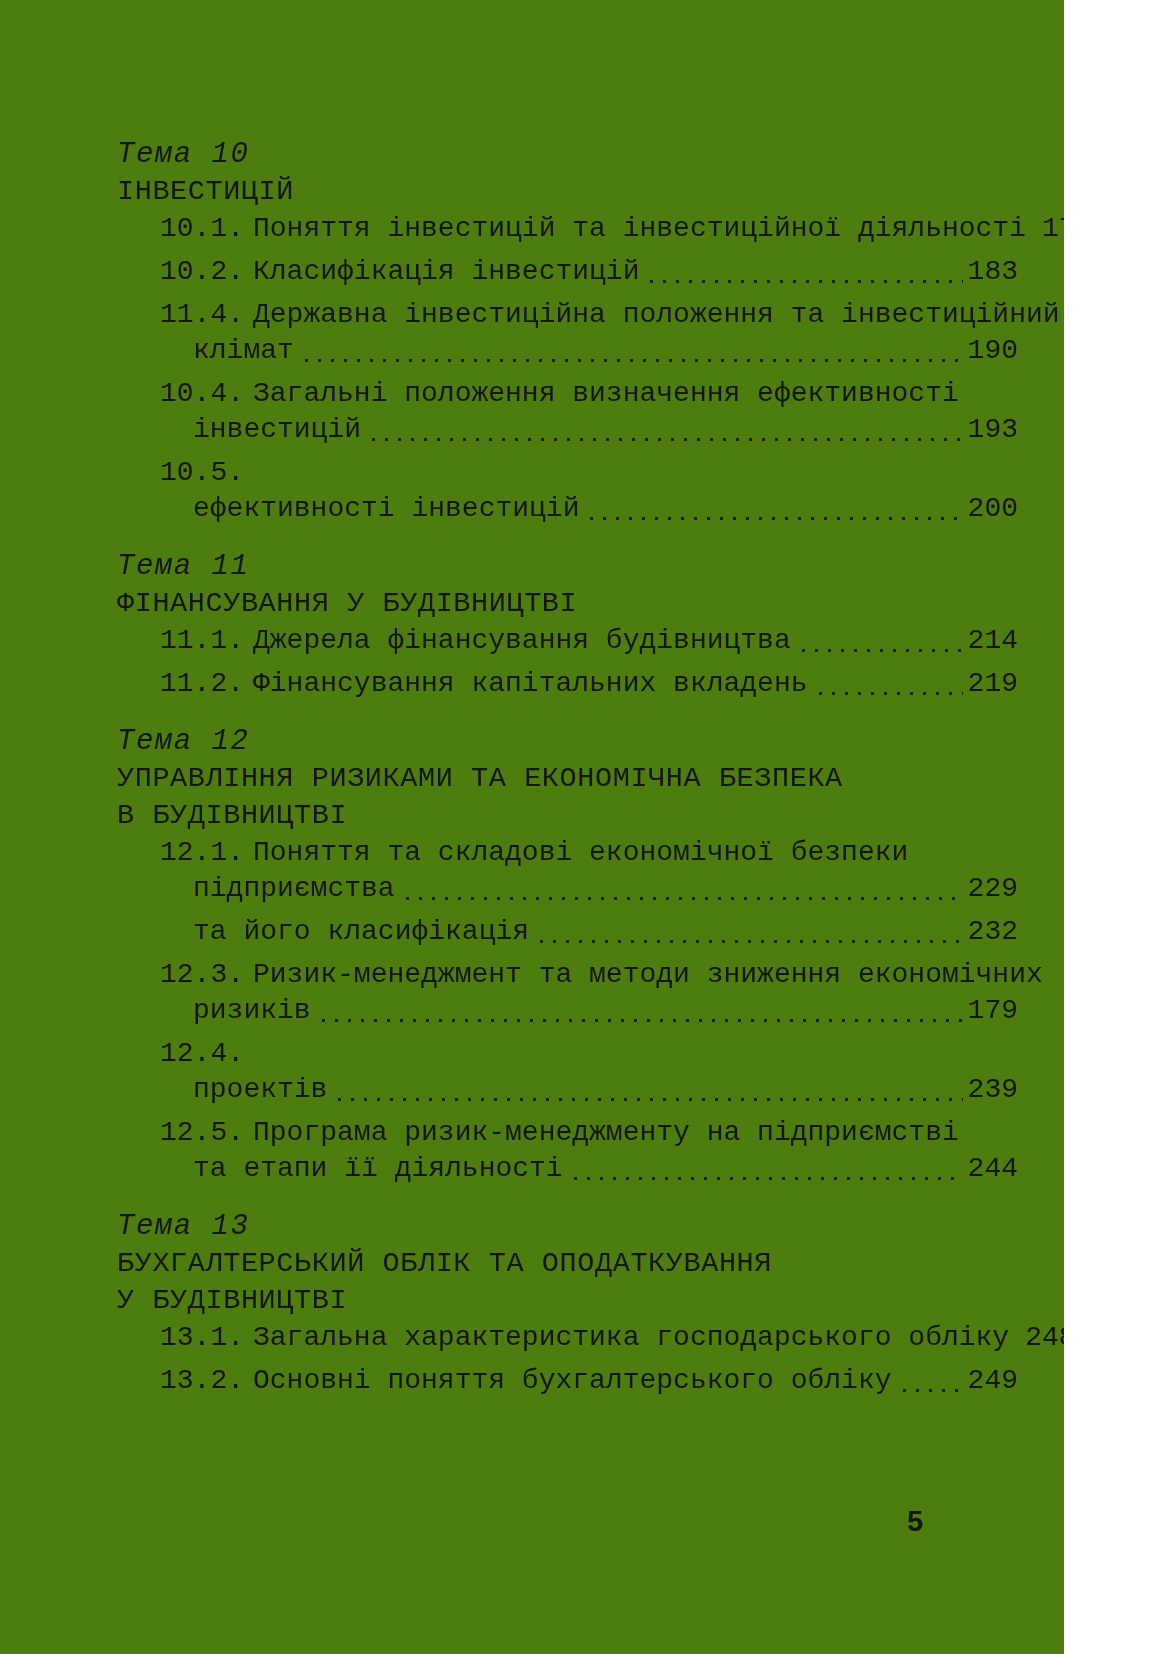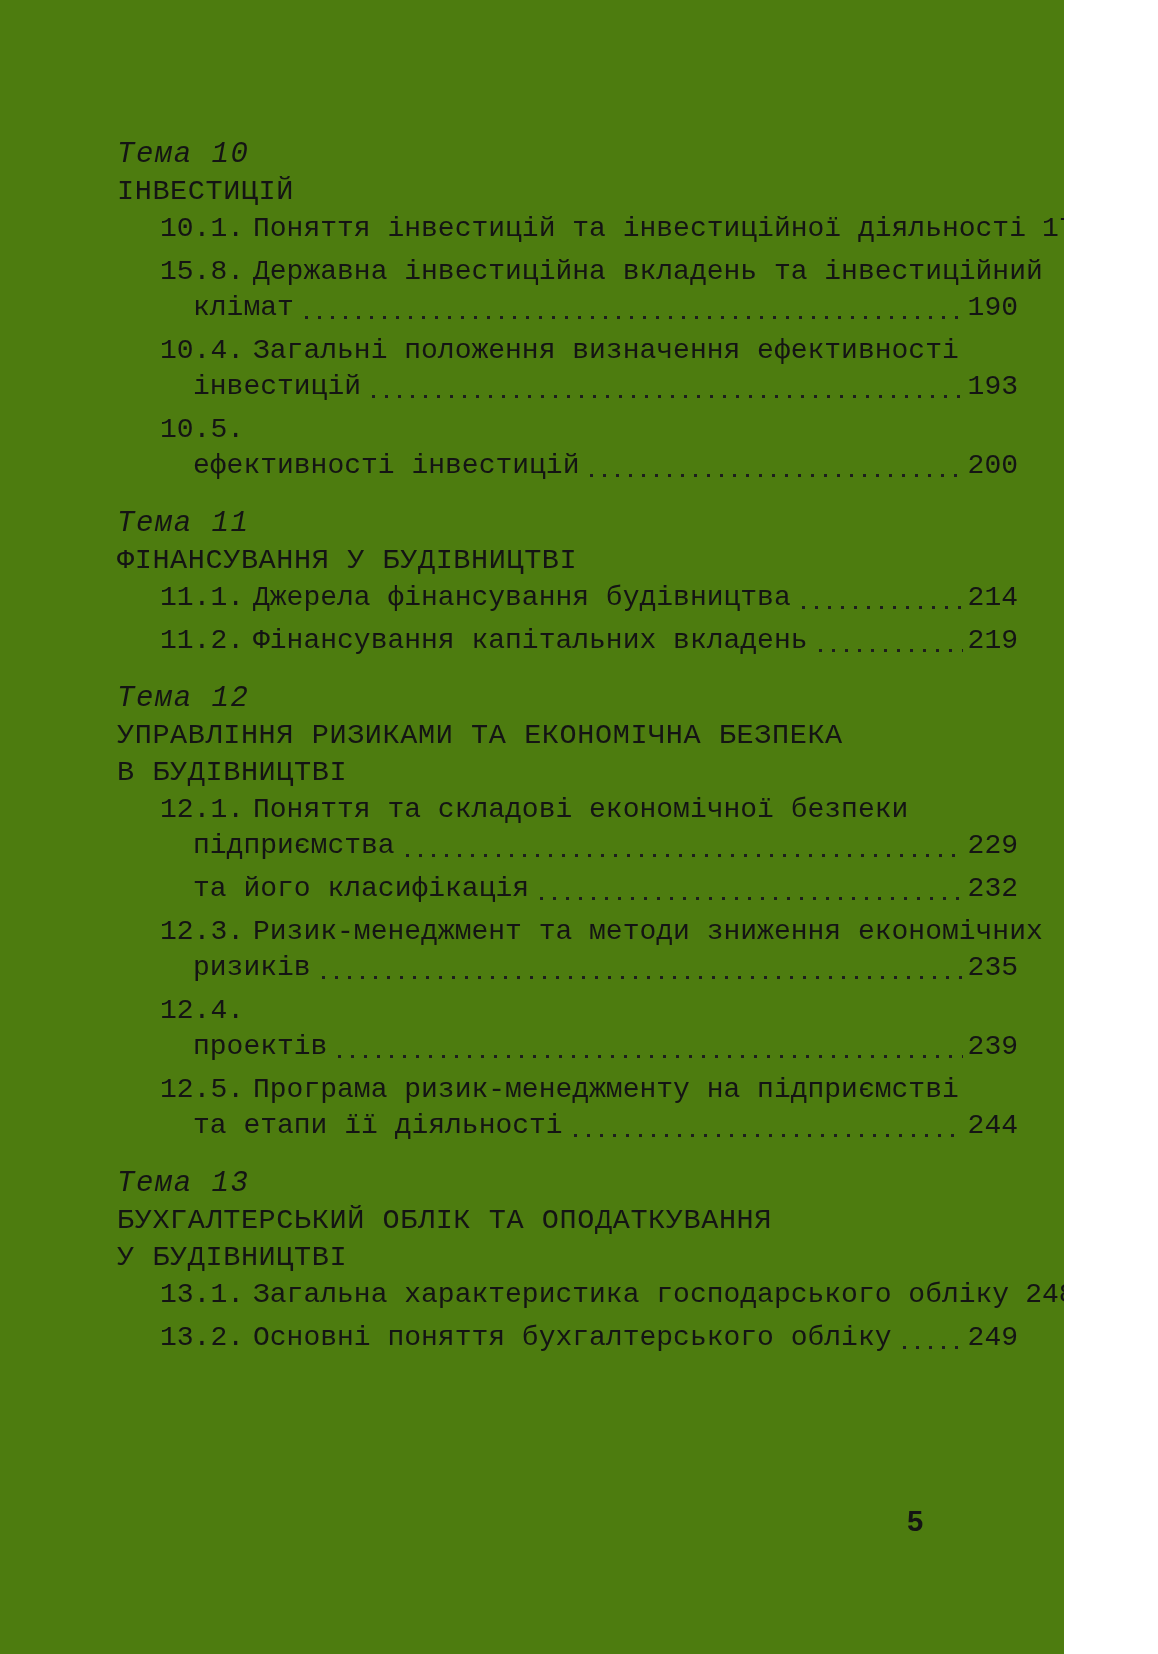--- a/index.html
+++ b/index.html
@@ -75,22 +75,30 @@
           <div class="entry">
             <div class="row">
               <span class="num">10.1.</span>
               <span class="entry-title">Поняття інвестицій та інвестиційної діяльності</span>
               <span class="leader"></span>
               <span class="pg">176</span>
             </div>
           </div>
           <div class="entry">
             <div class="row">
-              <span class="num">15.8.</span>
-              <span class="entry-title">Державна інвестиційна вкладень та інвестиційний</span>
+              <span class="num">10.2.</span>
+              <span class="entry-title">Класифікація інвестицій</span>
+              <span class="leader"></span>
+              <span class="pg">183</span>
+            </div>
+          </div>
+          <div class="entry">
+            <div class="row">
+              <span class="num">11.4.</span>
+              <span class="entry-title">Державна інвестиційна положення та інвестиційний</span>
             </div>
             <div class="row cont">
               <span class="entry-title">клімат</span>
               <span class="leader"></span>
               <span class="pg">190</span>
             </div>
           </div>
           <div class="entry">
             <div class="row">
               <span class="num">10.4.</span>
@@ -160,21 +168,21 @@
             </div>
           </div>
           <div class="entry">
             <div class="row">
               <span class="num">12.3.</span>
               <span class="entry-title">Ризик-менеджмент та методи зниження економічних</span>
             </div>
             <div class="row cont">
               <span class="entry-title">ризиків</span>
               <span class="leader"></span>
-              <span class="pg">235</span>
+              <span class="pg">179</span>
             </div>
           </div>
           <div class="entry">
             <div class="row">
               <span class="num">12.4.</span>
             </div>
             <div class="row cont">
               <span class="entry-title">проектів</span>
               <span class="leader"></span>
               <span class="pg">239</span>

